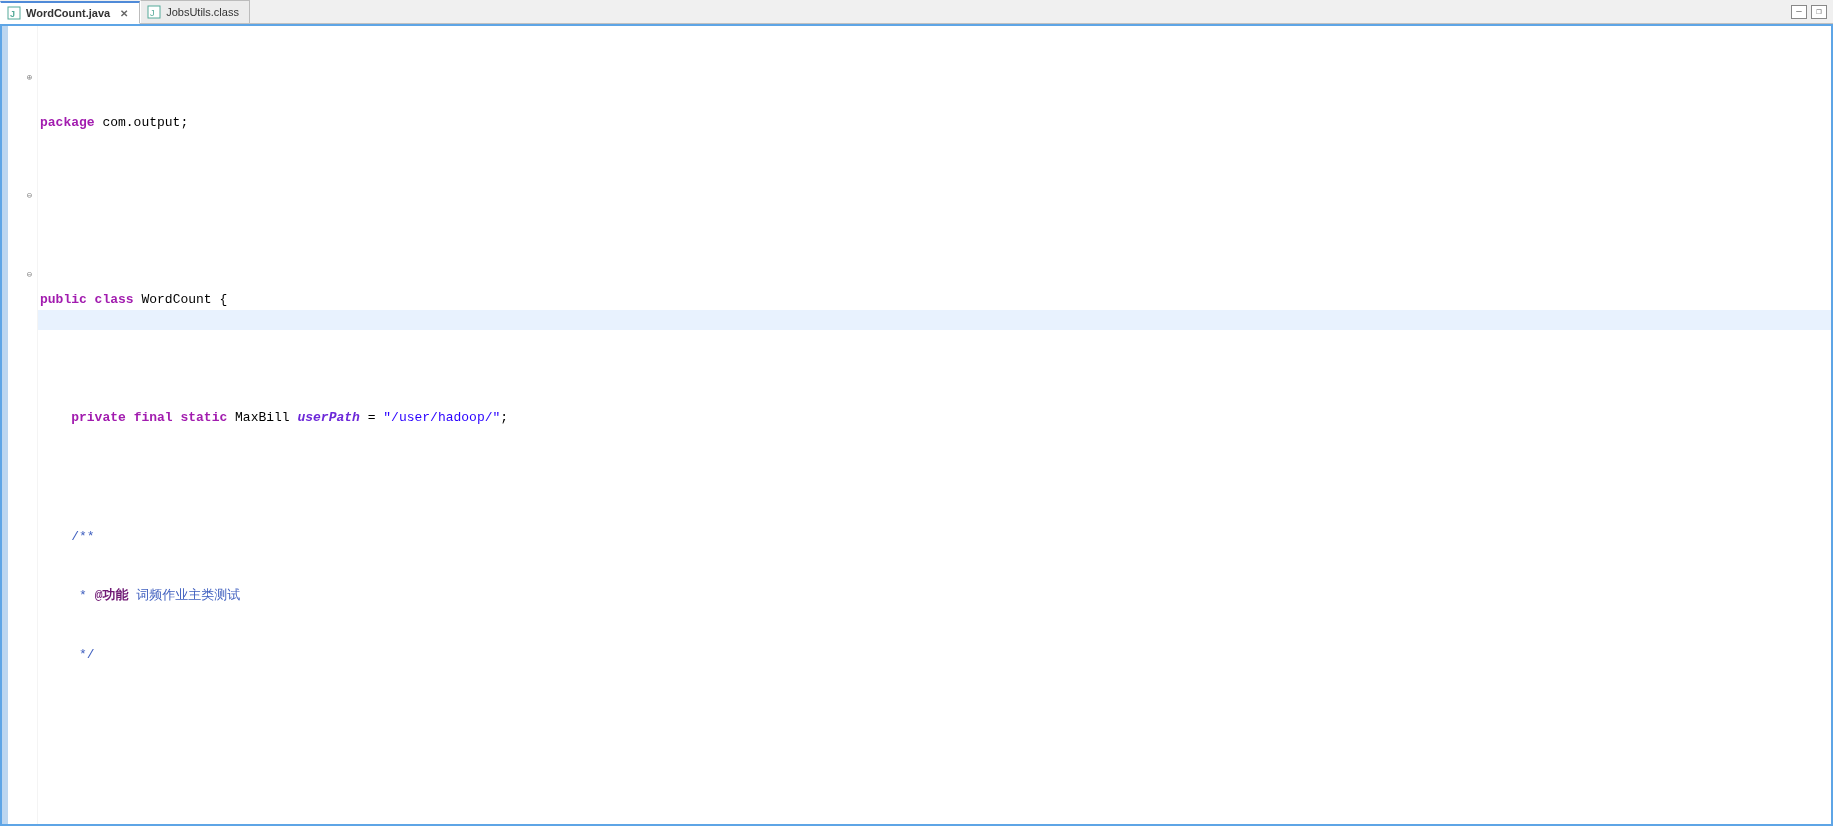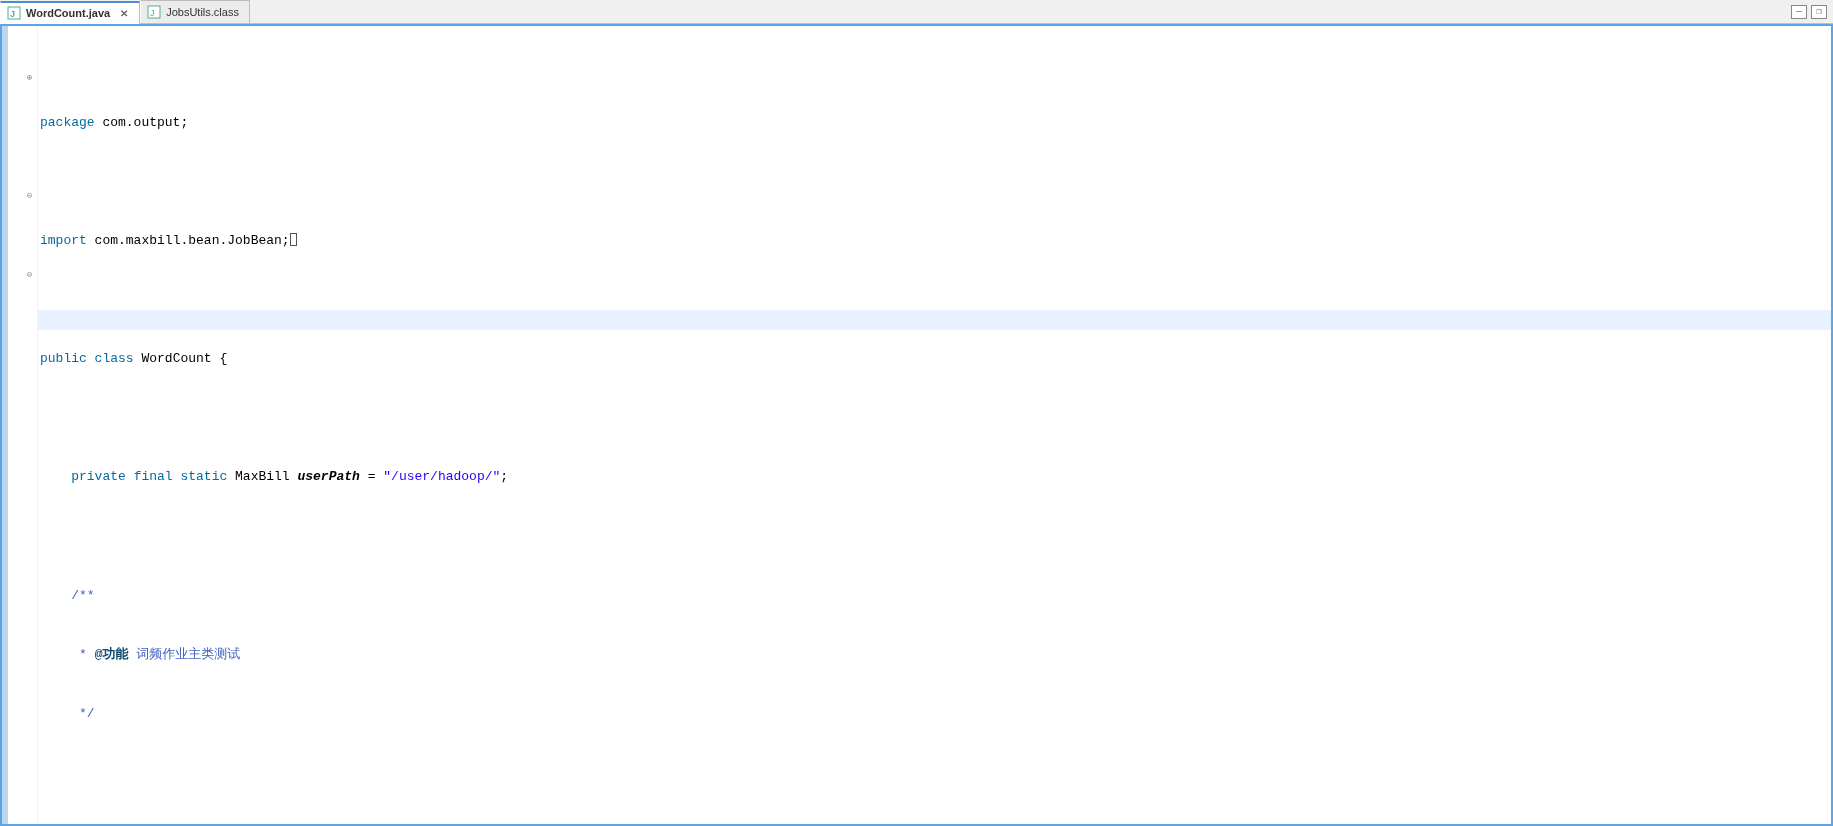--- a/index.html
+++ b/index.html
@@ -98,25 +98,25 @@
     overflow:hidden;
   }
   .line-highlight {
     position:absolute;
     left:0; right:0;
     height:20px;
     background:#e8f2fe;
     z-index:0;
   }
   .code-area > div.line { position:relative; z-index:1; }
-  .kw { color:#0369a1; font-weight:normal; }
+  .kw { color:#a21caf; font-weight:bold; }
   .str { color:#2a00ff; }
   .doc { color:#3f5fbf; }
-  .docann { color:#0c4a6e; font-weight:bold; }
-  .stat { color:#000000; font-style:italic; font-weight:bold; }
+  .docann { color:#701a75; font-weight:bold; }
+  .stat { color:#6d28d9; font-style:italic; font-weight:bold; }
   .caret-box {
     display:inline-block;
     width:7px; height:13px;
     border:1px solid #555;
     vertical-align: -2px;
   }
 </style>
 </head>
 <body>
 
@@ -153,21 +153,20 @@
       <span class="fold" style="top:48px">⊕</span>
       <span class="fold" style="top:166px">⊖</span>
       <span class="fold" style="top:245px">⊖</span>
     </div>
   </div>
   <div class="code-area">
     <div class="line-highlight" style="top:284px"></div>
 
     <div class="line"><span class="kw">package</span><span> com.output;</span></div>
     <div class="line"> </div>
-    <div class="line"><span class="kw">import</span><span> com.maxbill.bean.JobBean;</span><span class="caret-box"></span></div>
     <div class="line"> </div>
     <div class="line"><span class="kw">public class</span><span> WordCount {</span></div>
     <div class="line"> </div>
     <div class="line">    <span class="kw">private final static</span><span> MaxBill </span><span class="stat">userPath</span><span> = </span><span class="str">"/user/hadoop/"</span><span>;</span></div>
     <div class="line"> </div>
     <div class="line">    <span class="doc">/**</span></div>
     <div class="line">    <span class="doc"> * </span><span class="docann">@功能</span><span class="doc"> 词频作业主类测试</span></div>
     <div class="line">    <span class="doc"> */</span></div>
     <div class="line">    </div>
     

